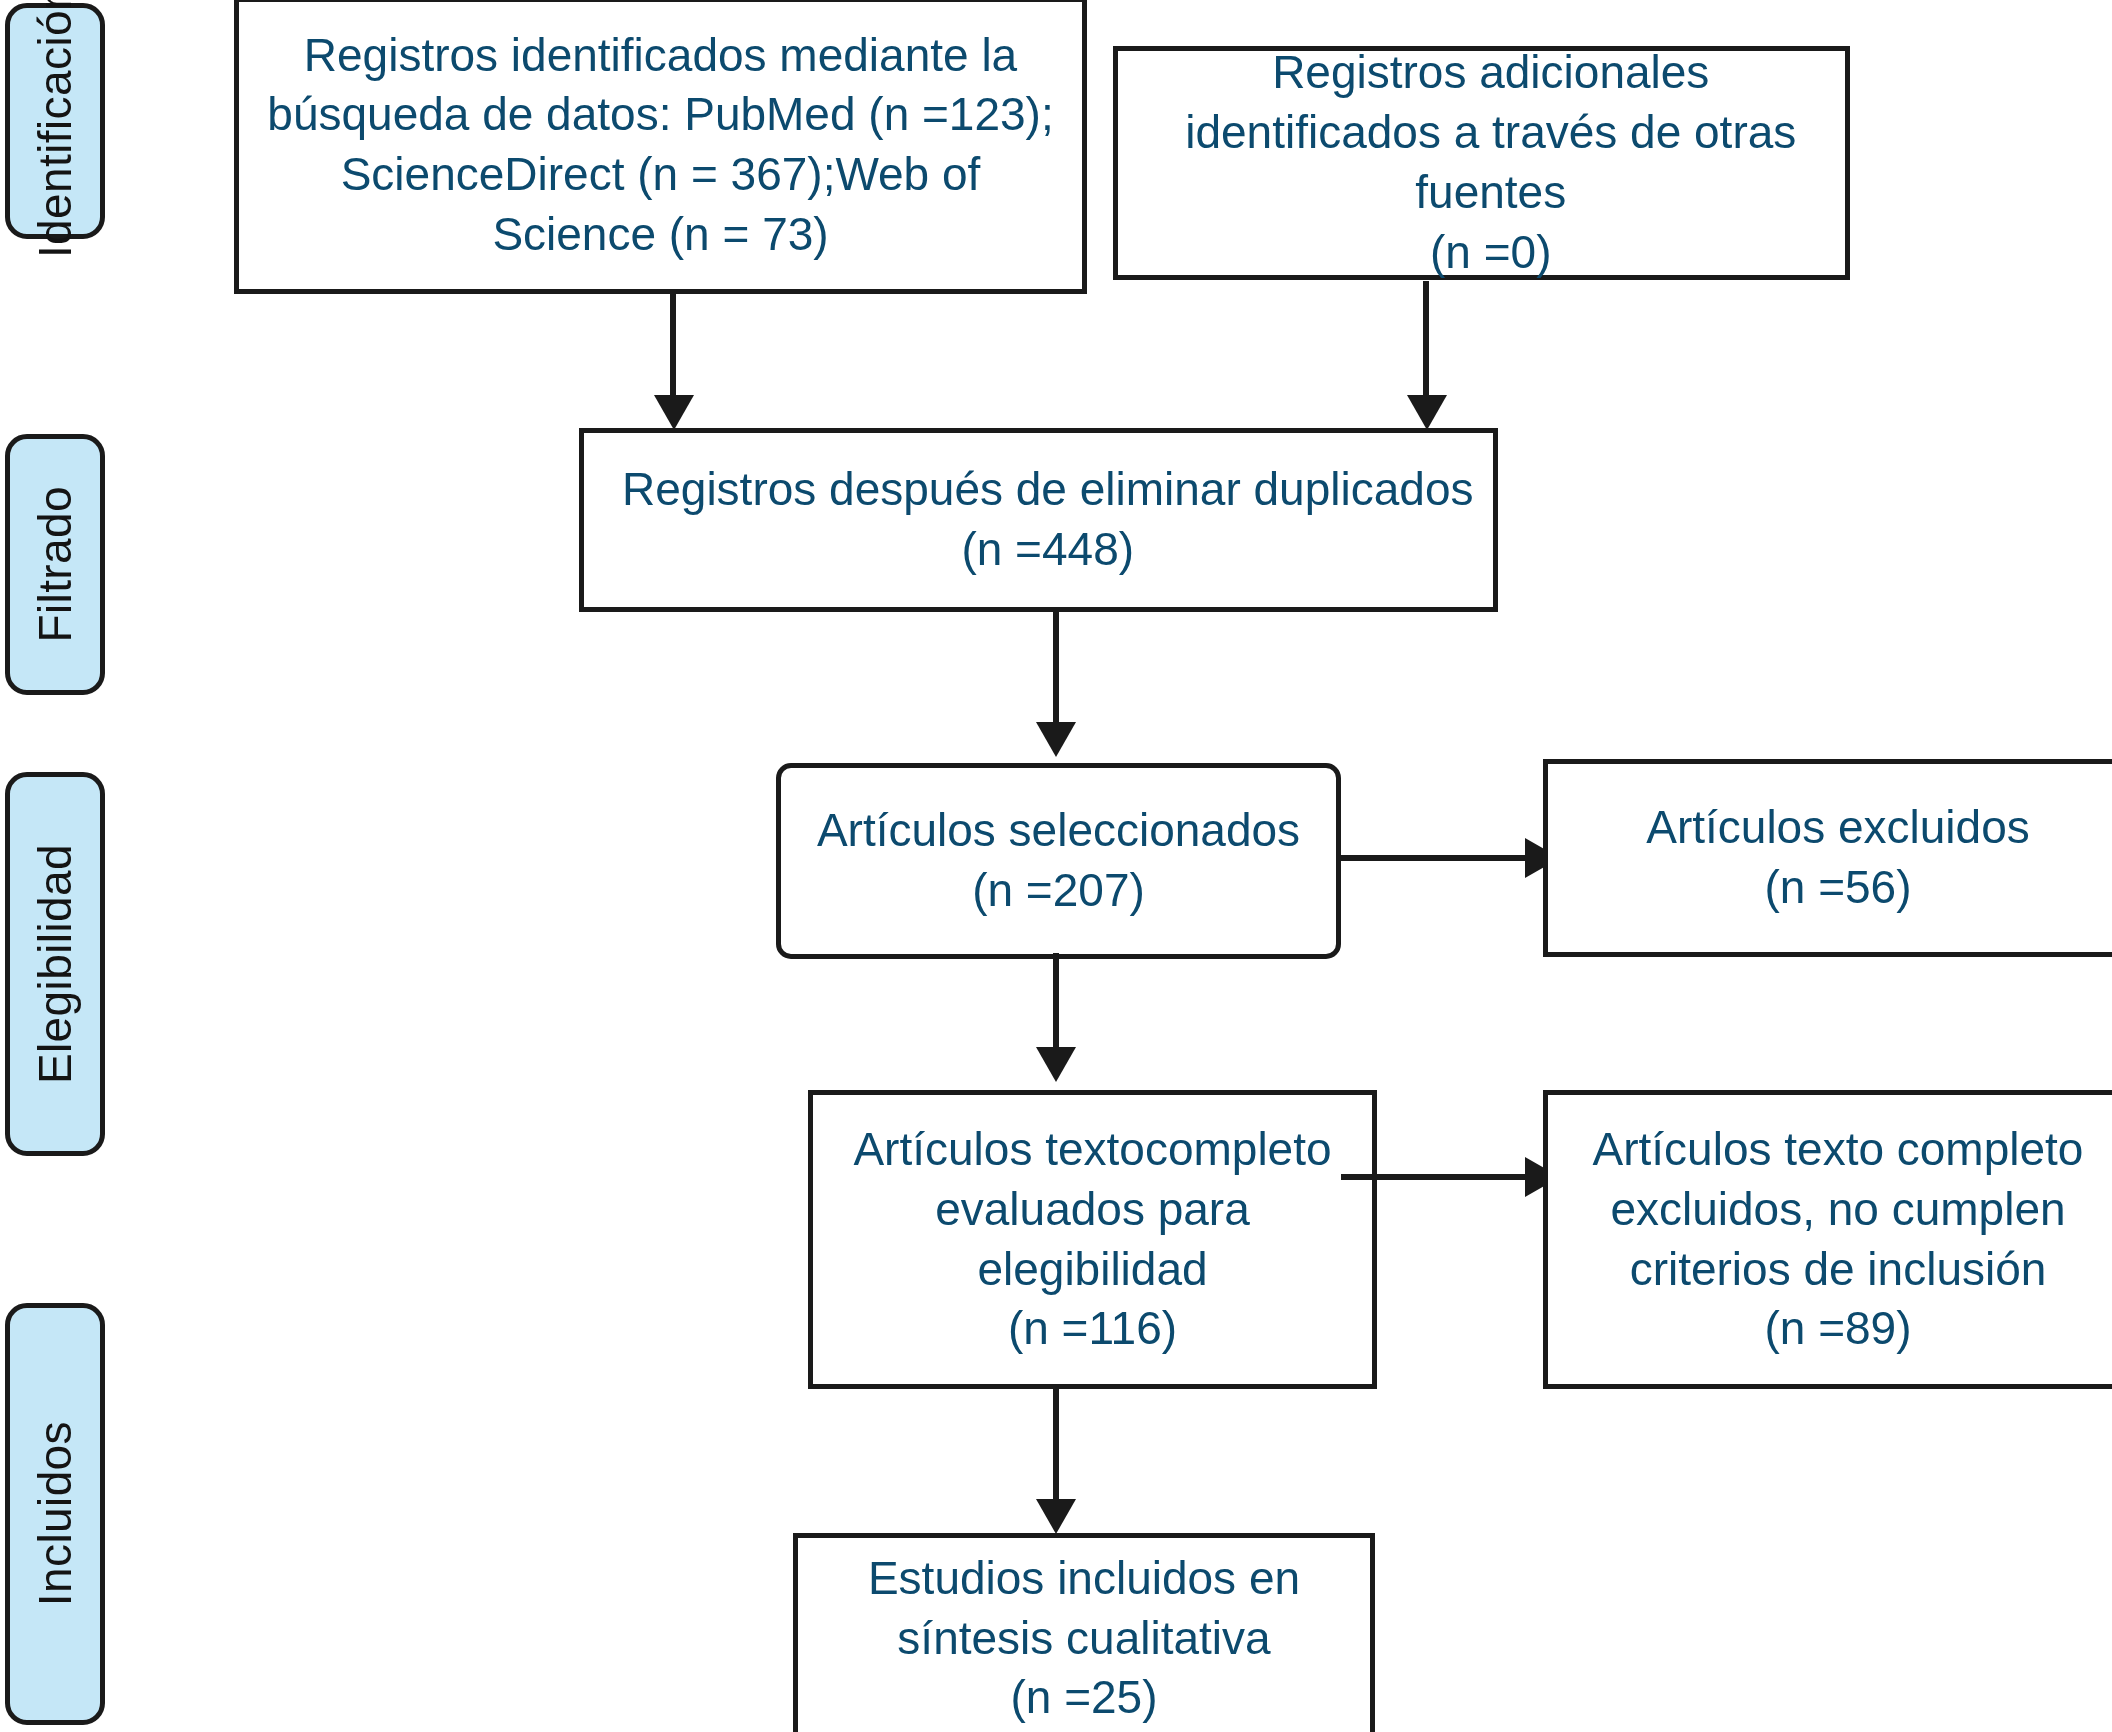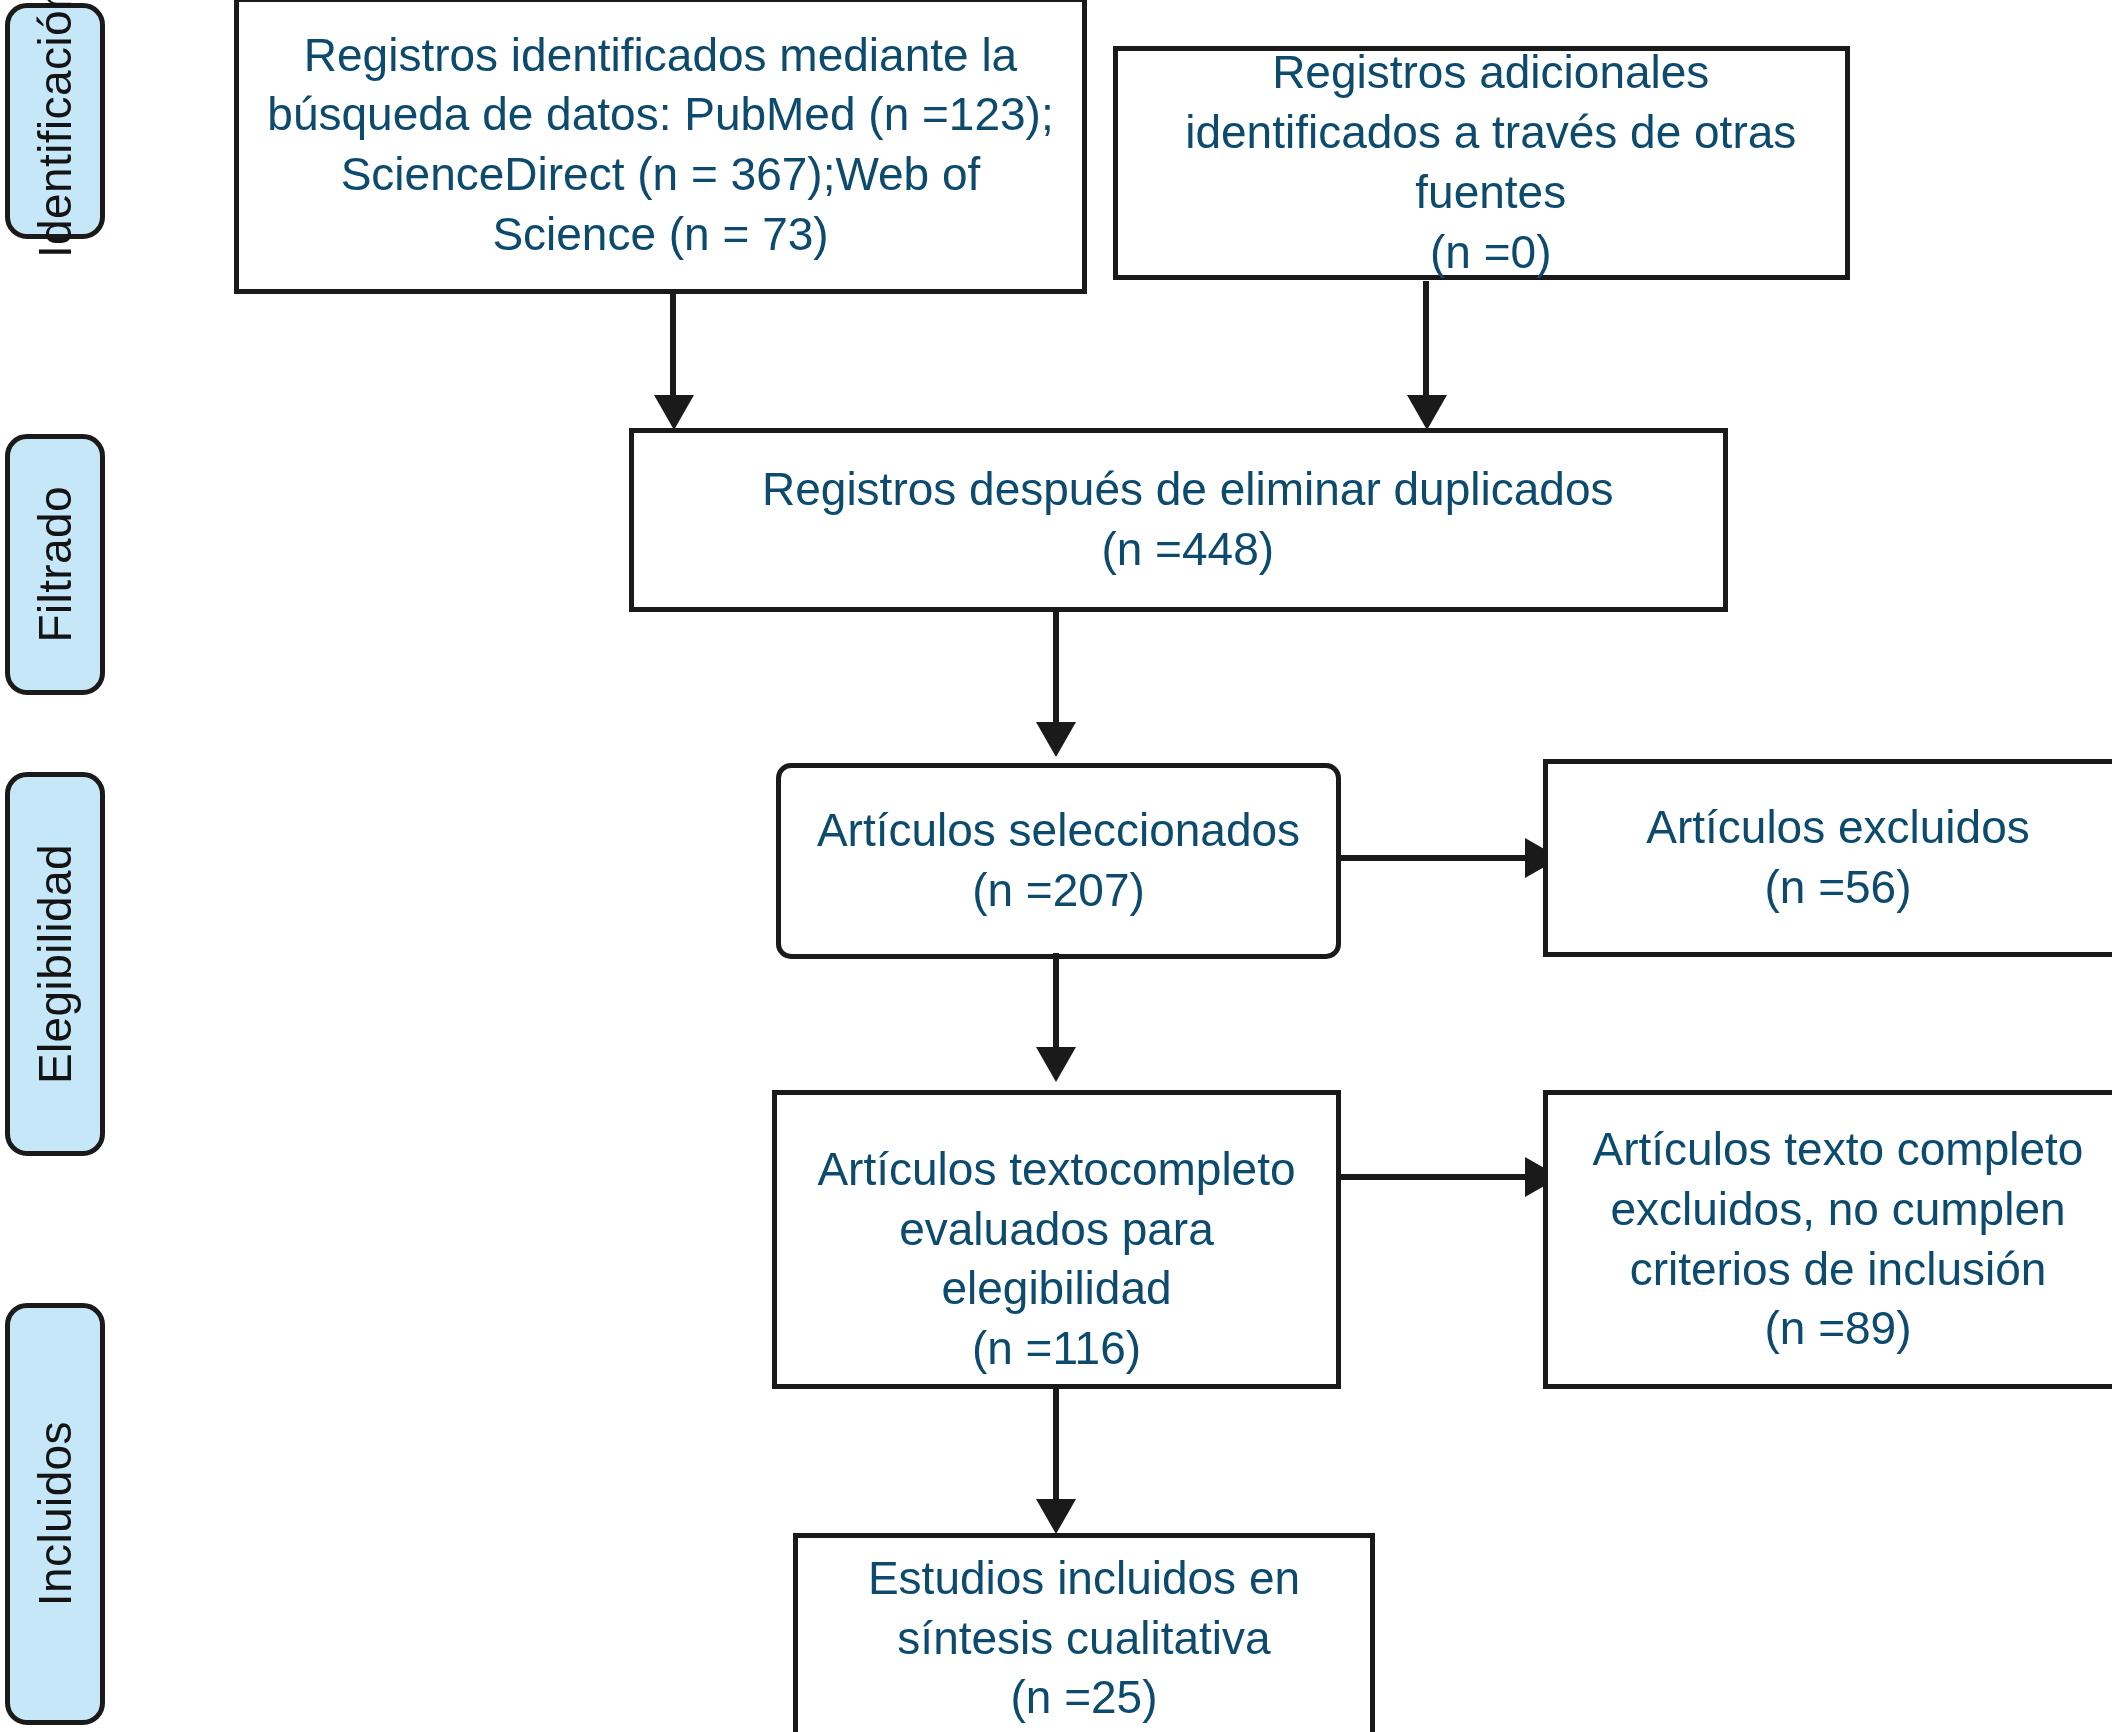--- a/index.html
+++ b/index.html
@@ -115,21 +115,21 @@
     <span class="flow-box-text">Registros adicionales identificados a través de otras fuentes
 (n =0)</span>
   </div>
 
   <div class="vline" style="left:670px; top:293px; height:108px;"></div>
   <div class="arrow-down" style="left:654px; top:395px;"></div>
 
   <div class="vline" style="left:1423px; top:281px; height:121px;"></div>
   <div class="arrow-down" style="left:1407px; top:395px;"></div>
 
-  <div class="flow-box" style="left:629px; top:428px; width:1099px; height:184px;padding-left:32px;">
+  <div class="flow-box" style="left:579px; top:428px; width:919px; height:184px;padding-left:32px;">
     <span class="flow-box-text">Registros después de eliminar duplicados
 (n =448)</span>
   </div>
 
   <div class="vline" style="left:1053px; top:612px; height:116px;"></div>
   <div class="arrow-down" style="left:1036px; top:722px;"></div>
 
   <div class="flow-box" style="left:776px; top:763px; width:565px; height:196px;border-radius:15px;">
     <span class="flow-box-text">Artículos seleccionados
 (n =207)</span>
@@ -139,21 +139,21 @@
   <div class="arrow-right" style="left:1525px; top:838px;"></div>
 
   <div class="flow-box" style="left:1543px; top:759px; width:590px; height:198px;">
     <span class="flow-box-text">Artículos excluidos
 (n =56)</span>
   </div>
 
   <div class="vline" style="left:1053px; top:953px; height:101px;"></div>
   <div class="arrow-down" style="left:1036px; top:1047px;"></div>
 
-  <div class="flow-box" style="left:772px; top:1090px; width:569px; height:299px;align-items:flex-end;">
+  <div class="flow-box" style="left:808px; top:1090px; width:569px; height:299px;">
     <span class="flow-box-text">Artículos textocompleto evaluados para elegibilidad
 (n =116)</span>
   </div>
 
   <div class="hline" style="left:1341px; top:1174px; width:190px;"></div>
   <div class="arrow-right" style="left:1525px; top:1157px;"></div>
 
   <div class="flow-box" style="left:1543px; top:1090px; width:590px; height:299px;">
     <span class="flow-box-text">Artículos texto completo excluidos, no cumplen criterios de inclusión
 (n =89)</span>

